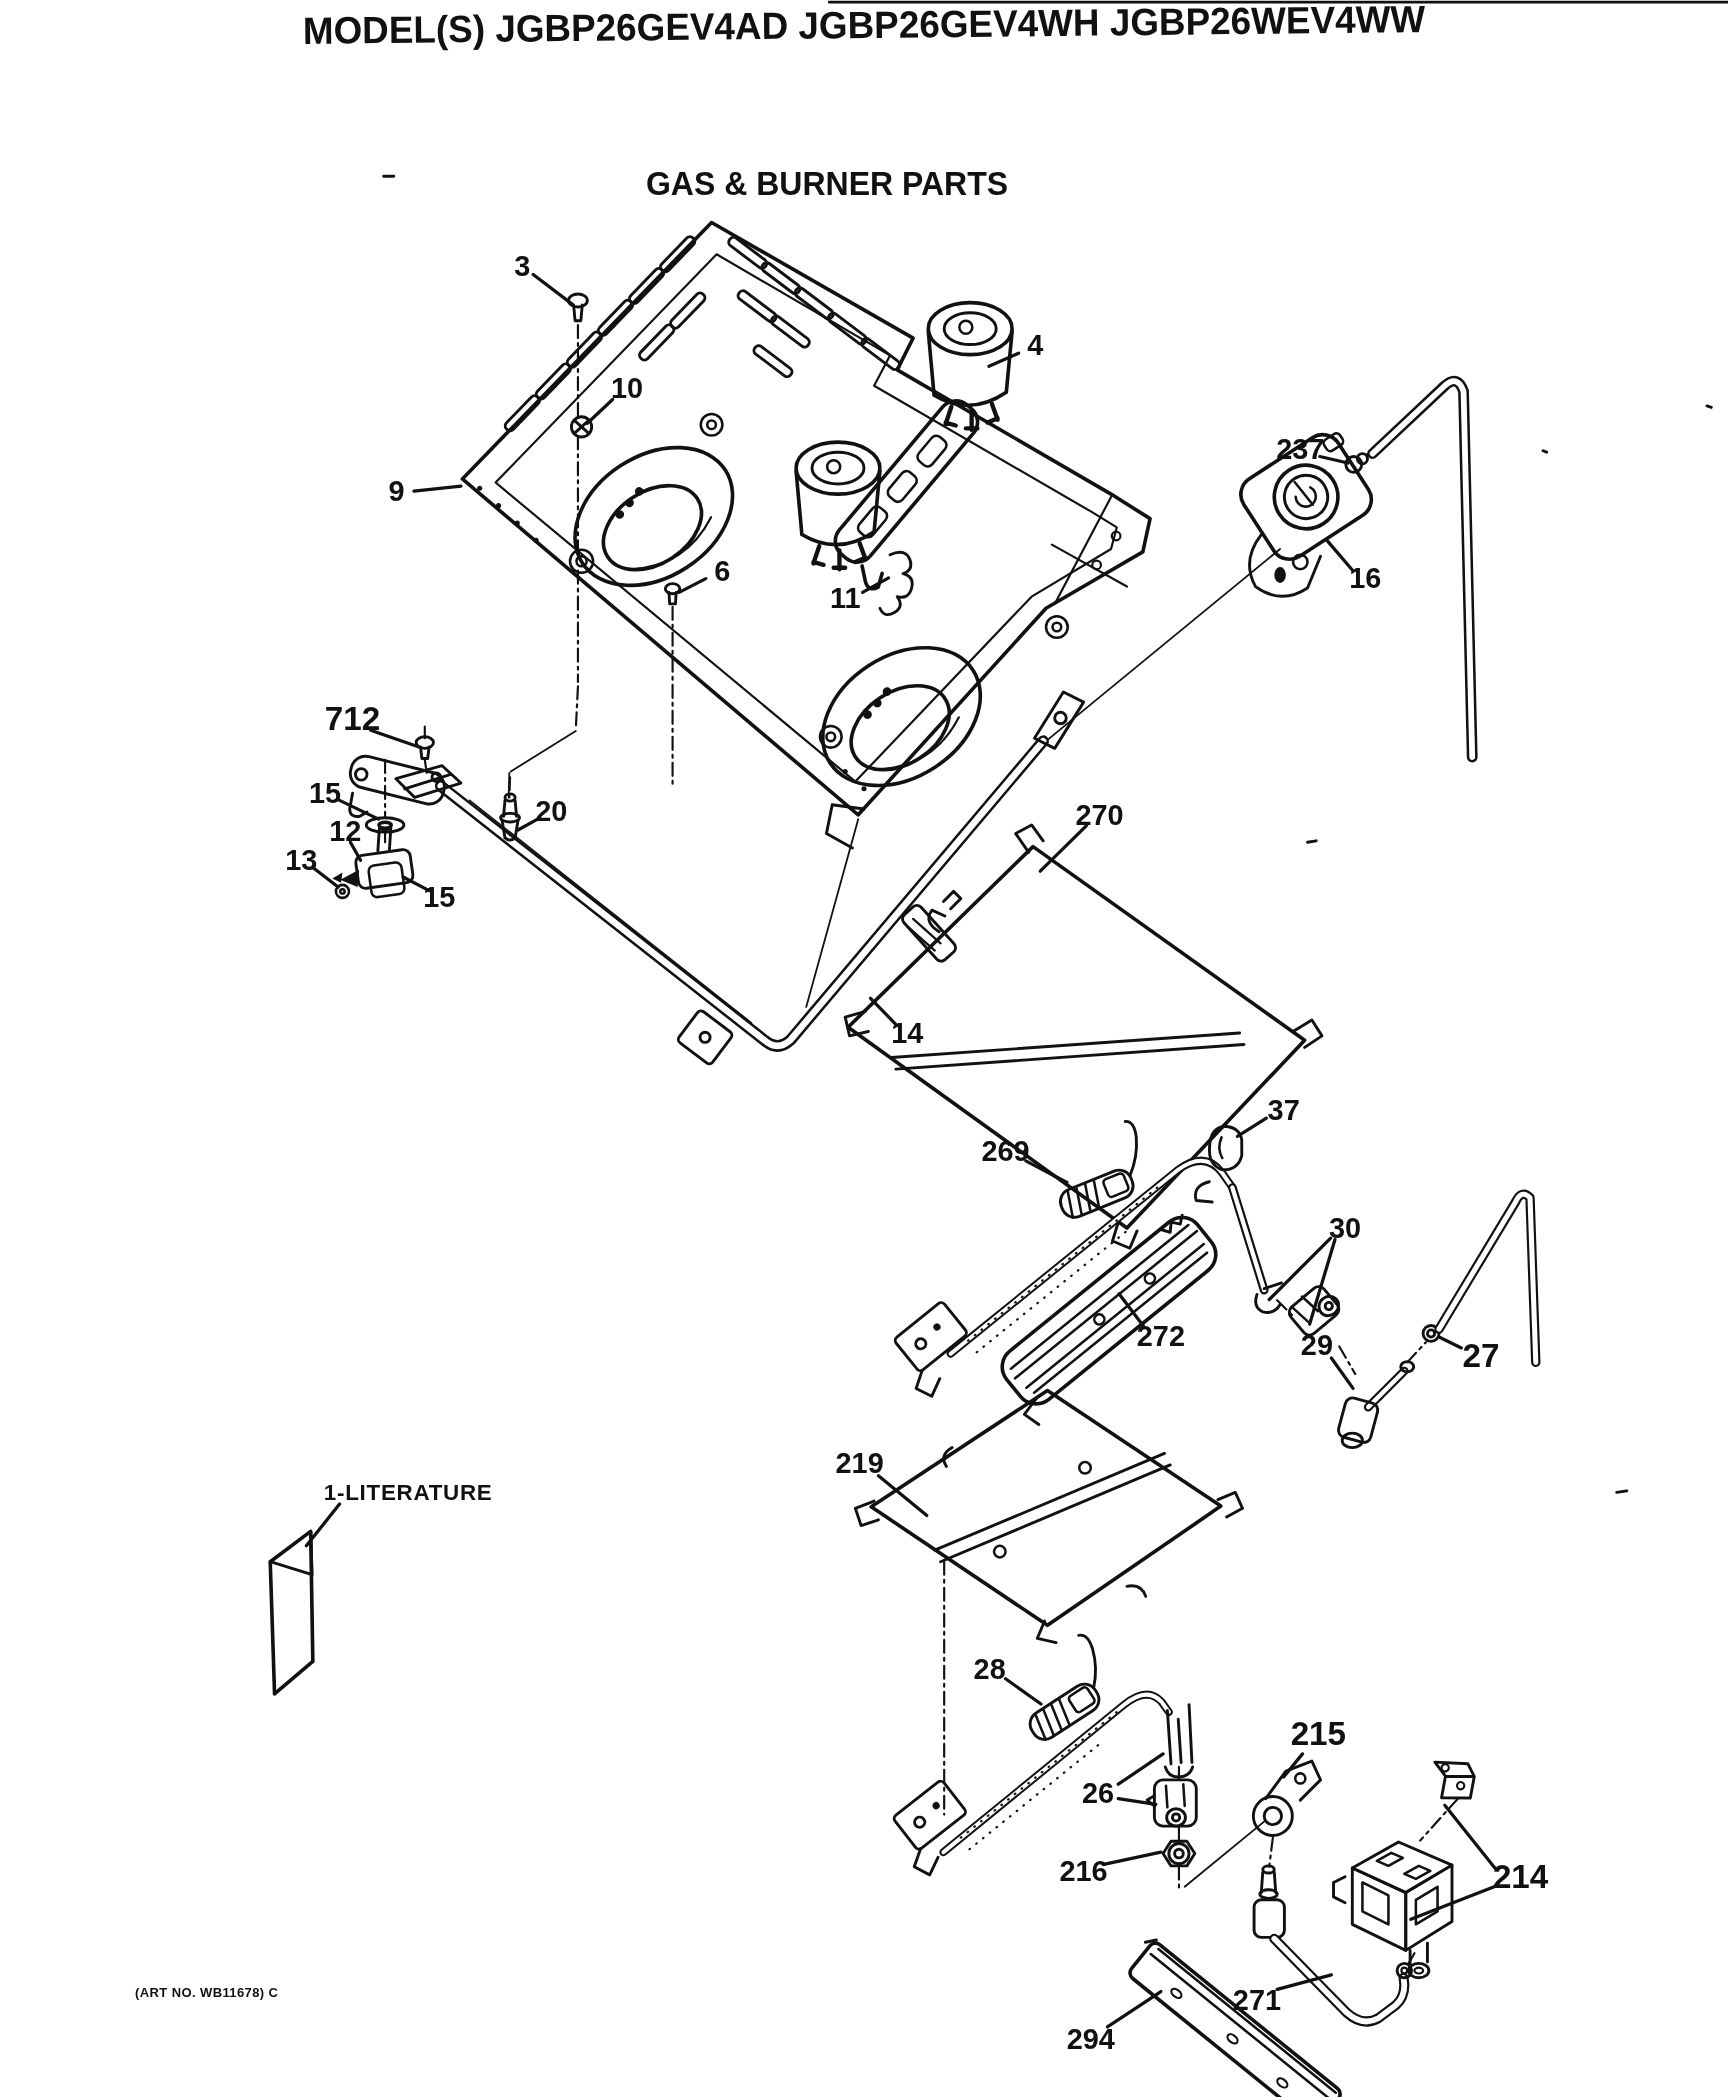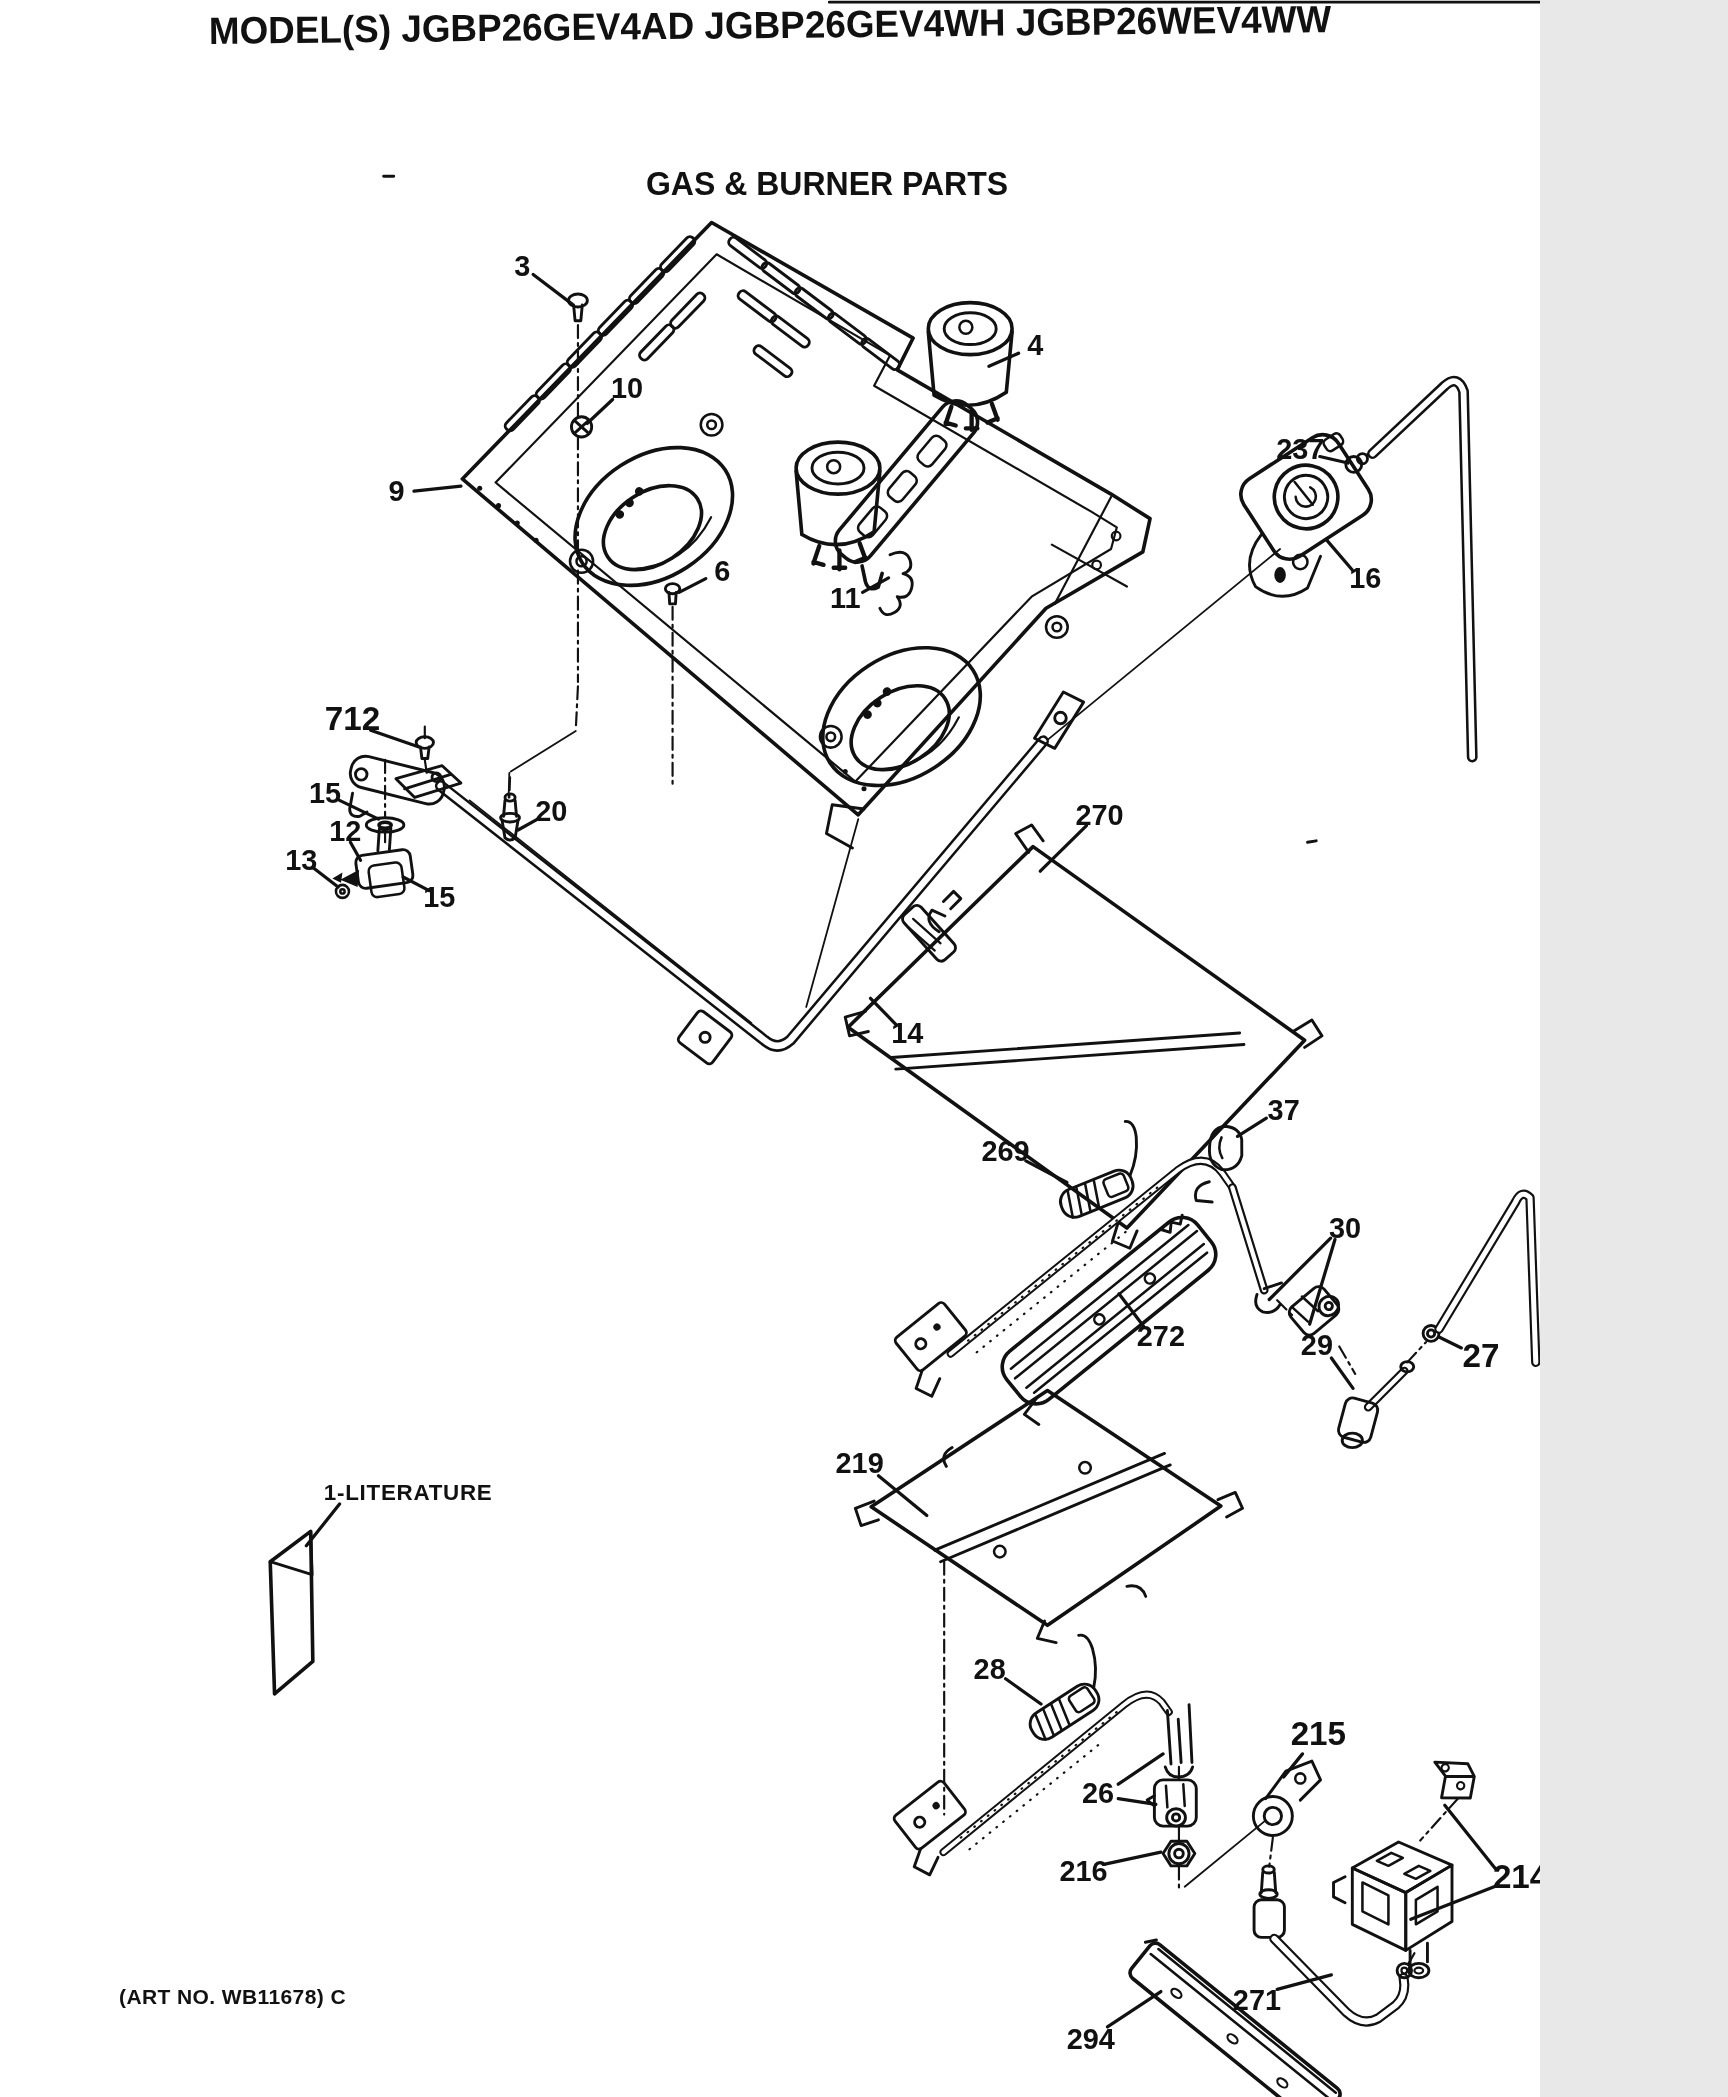--- a/index.html
+++ b/index.html
@@ -1,22 +1,22 @@
 <!DOCTYPE html>
 <html style="font-size:11.6px"><head>
 <meta charset="utf-8">
 <style>
   html,body{margin:0;padding:0;background:#e8e8e8;}
-  .page{position:relative;width:1540px;height:2097px;background:#ffffff;overflow:hidden;
+  .page{position:relative;width:1728px;height:2097px;background:#ffffff;overflow:hidden;
         font-family:"Liberation Sans",sans-serif;color:#111;}
   .title{position:absolute;top:4.3px;left:50%;transform:translateX(-50%) rotate(-0.6deg) scaleX(0.97);
          font-size:38px;font-weight:700;white-space:nowrap;letter-spacing:0px;}
   .subtitle{position:absolute;top:165px;left:827px;transform:translateX(-50%) scaleX(0.97);
          font-size:33px;font-weight:700;white-space:nowrap;}
-  .artno{position:absolute;top:1985px;left:119px;font-size:21px;font-weight:700;letter-spacing:0.4px;}
+  .artno{position:absolute;top:1985px;left:135px;font-size:13px;font-weight:700;letter-spacing:0.4px;}
   svg{position:absolute;left:0;top:0;}
   .co{font-family:"Liberation Sans",sans-serif;font-weight:700;font-size:40px;fill:#111;}
   .co-big{font-size:46px;}
   .co-small{font-size:31px;letter-spacing:1px;}
 </style>
 </head>
 <body>
 
 <div class="page">
 

